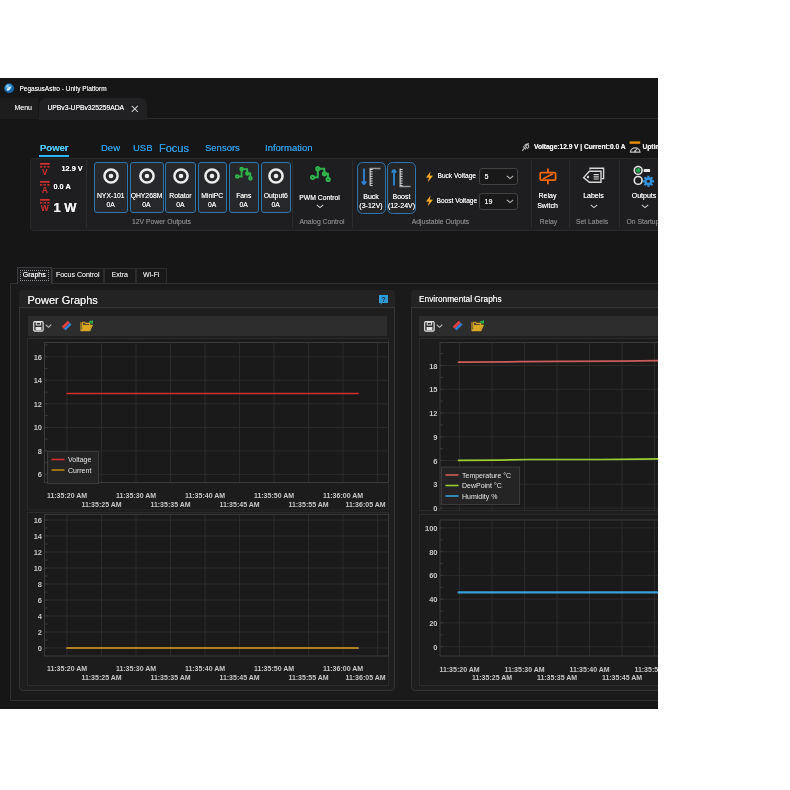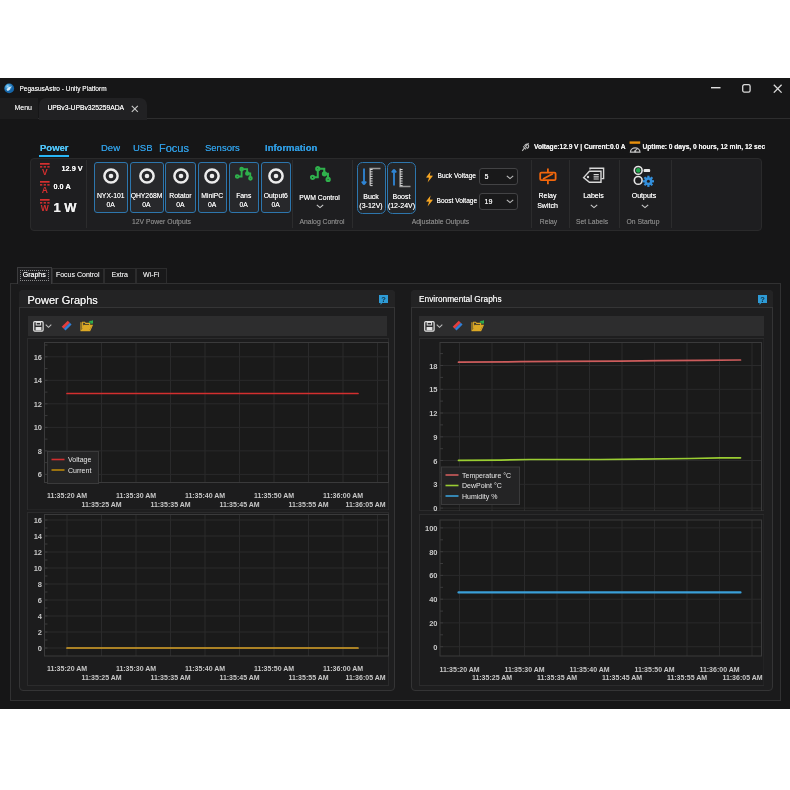--- a/index.html
+++ b/index.html
@@ -1,16 +1,16 @@
 <!DOCTYPE html>
 <html><head><meta charset="utf-8">
 <style>
 *{margin:0;padding:0;box-sizing:border-box;}
 html,body{width:790px;height:790px;background:#fff;font-family:"Liberation Sans",sans-serif;}
-#app{position:absolute;left:0;top:0;width:790px;height:790px;overflow:hidden;}
+#app{position:absolute;left:0;top:0;width:658px;height:790px;overflow:hidden;}
 .abs{position:absolute;}
 .t{position:absolute;white-space:nowrap;text-shadow:0 0 0.6px currentColor;}
 </style></head><body>
 <div id="app">
 
 <div class="abs" style="left:0px;top:78px;width:790px;height:631px;background:#161617;"></div>
 <div class="abs" style="left:0px;top:78px;width:790px;height:20px;background:#161617;"></div>
 <svg class="abs" style="left:4px;top:83px;" width="11" height="11" viewBox="0 0 11 11">
       <defs>
         <radialGradient id="lg" cx="35%" cy="30%">
@@ -38,21 +38,21 @@
 <div class="abs" style="left:38.5px;top:98px;width:108.5px;height:21.5px;background:#212123;border-top-left-radius:7px;border-top-right-radius:7px;z-index:3;"></div>
 <div class="t" style="left:47.5px;top:104.3px;font-size:6.8px;color:#f0f0f0;font-weight:400;z-index:4;letter-spacing:-0.05px;">UPBv3-UPBv325259ADA</div>
 <svg class="abs" style="left:130.5px;top:104.5px;z-index:4;" width="8" height="8" viewBox="0 0 8 8">
       <path d="M0.8,0.8 L6.8,6.8 M6.8,0.8 L0.8,6.8" stroke="#c9c9c9" stroke-width="1.1"></path>
     </svg>
 <div class="t" style="left:40px;top:141.6px;font-size:9.5px;color:#4fc3f7;font-weight:700;">Power</div>
 <div class="t" style="left:101px;top:141.6px;font-size:9.5px;color:#2f9be0;font-weight:400;">Dew</div>
 <div class="t" style="left:133px;top:141.6px;font-size:9.5px;color:#2f9be0;font-weight:400;">USB</div>
 <div class="t" style="left:159px;top:141.6px;font-size:11px;color:#2f9be0;font-weight:400;">Focus</div>
 <div class="t" style="left:205px;top:141.6px;font-size:9.5px;color:#2f9be0;font-weight:400;">Sensors</div>
-<div class="t" style="left:265px;top:141.6px;font-size:9.5px;color:#2f9be0;font-weight:700;text-align:right;">Information</div>
+<div class="t" style="left:265px;top:141.6px;font-size:9.5px;color:#2f9be0;font-weight:400;text-align:right;">Information</div>
 <div class="abs" style="left:39px;top:154.5px;width:30px;height:2.5px;background:#29b6f6;"></div>
 <svg class="abs" style="left:521px;top:142px;" width="9" height="10" viewBox="0 0 9 10">
       <path d="M1.2,8.8 L3.4,6.2 M5.2,3.8 L7.6,1.2 M2.2,4.4 L5.0,7.4 M6.8,2.2 a2.6,2.6 0 0 1 -0.4,4.2 l-2.6,-2.8 a2.6,2.6 0 0 1 3.0,-1.4" stroke="#b9b9b9" stroke-width="1.1" fill="none"></path>
     </svg>
 <div class="t" style="left:534px;top:143.3px;font-size:6.7px;color:#e9e9e9;font-weight:700;letter-spacing:-0.05px;">Voltage:12.9 V | Current:0.0 A</div>
 <svg class="abs" style="left:628.5px;top:141px;" width="12" height="12" viewBox="0 0 12 12">
       <rect x="0.6" y="0.4" width="10.6" height="2.4" fill="#e8900c"></rect>
       <path d="M1.4,11.2 a4.8,4.4 0 0 1 9.6,0 Z" fill="none" stroke="#c2c2c2" stroke-width="1.2"></path>
       <path d="M5.4,10.4 L8.2,7.8" stroke="#c2c2c2" stroke-width="1.1"></path>
       <circle cx="6.2" cy="10.6" r="1.0" fill="#c2c2c2"></circle>

